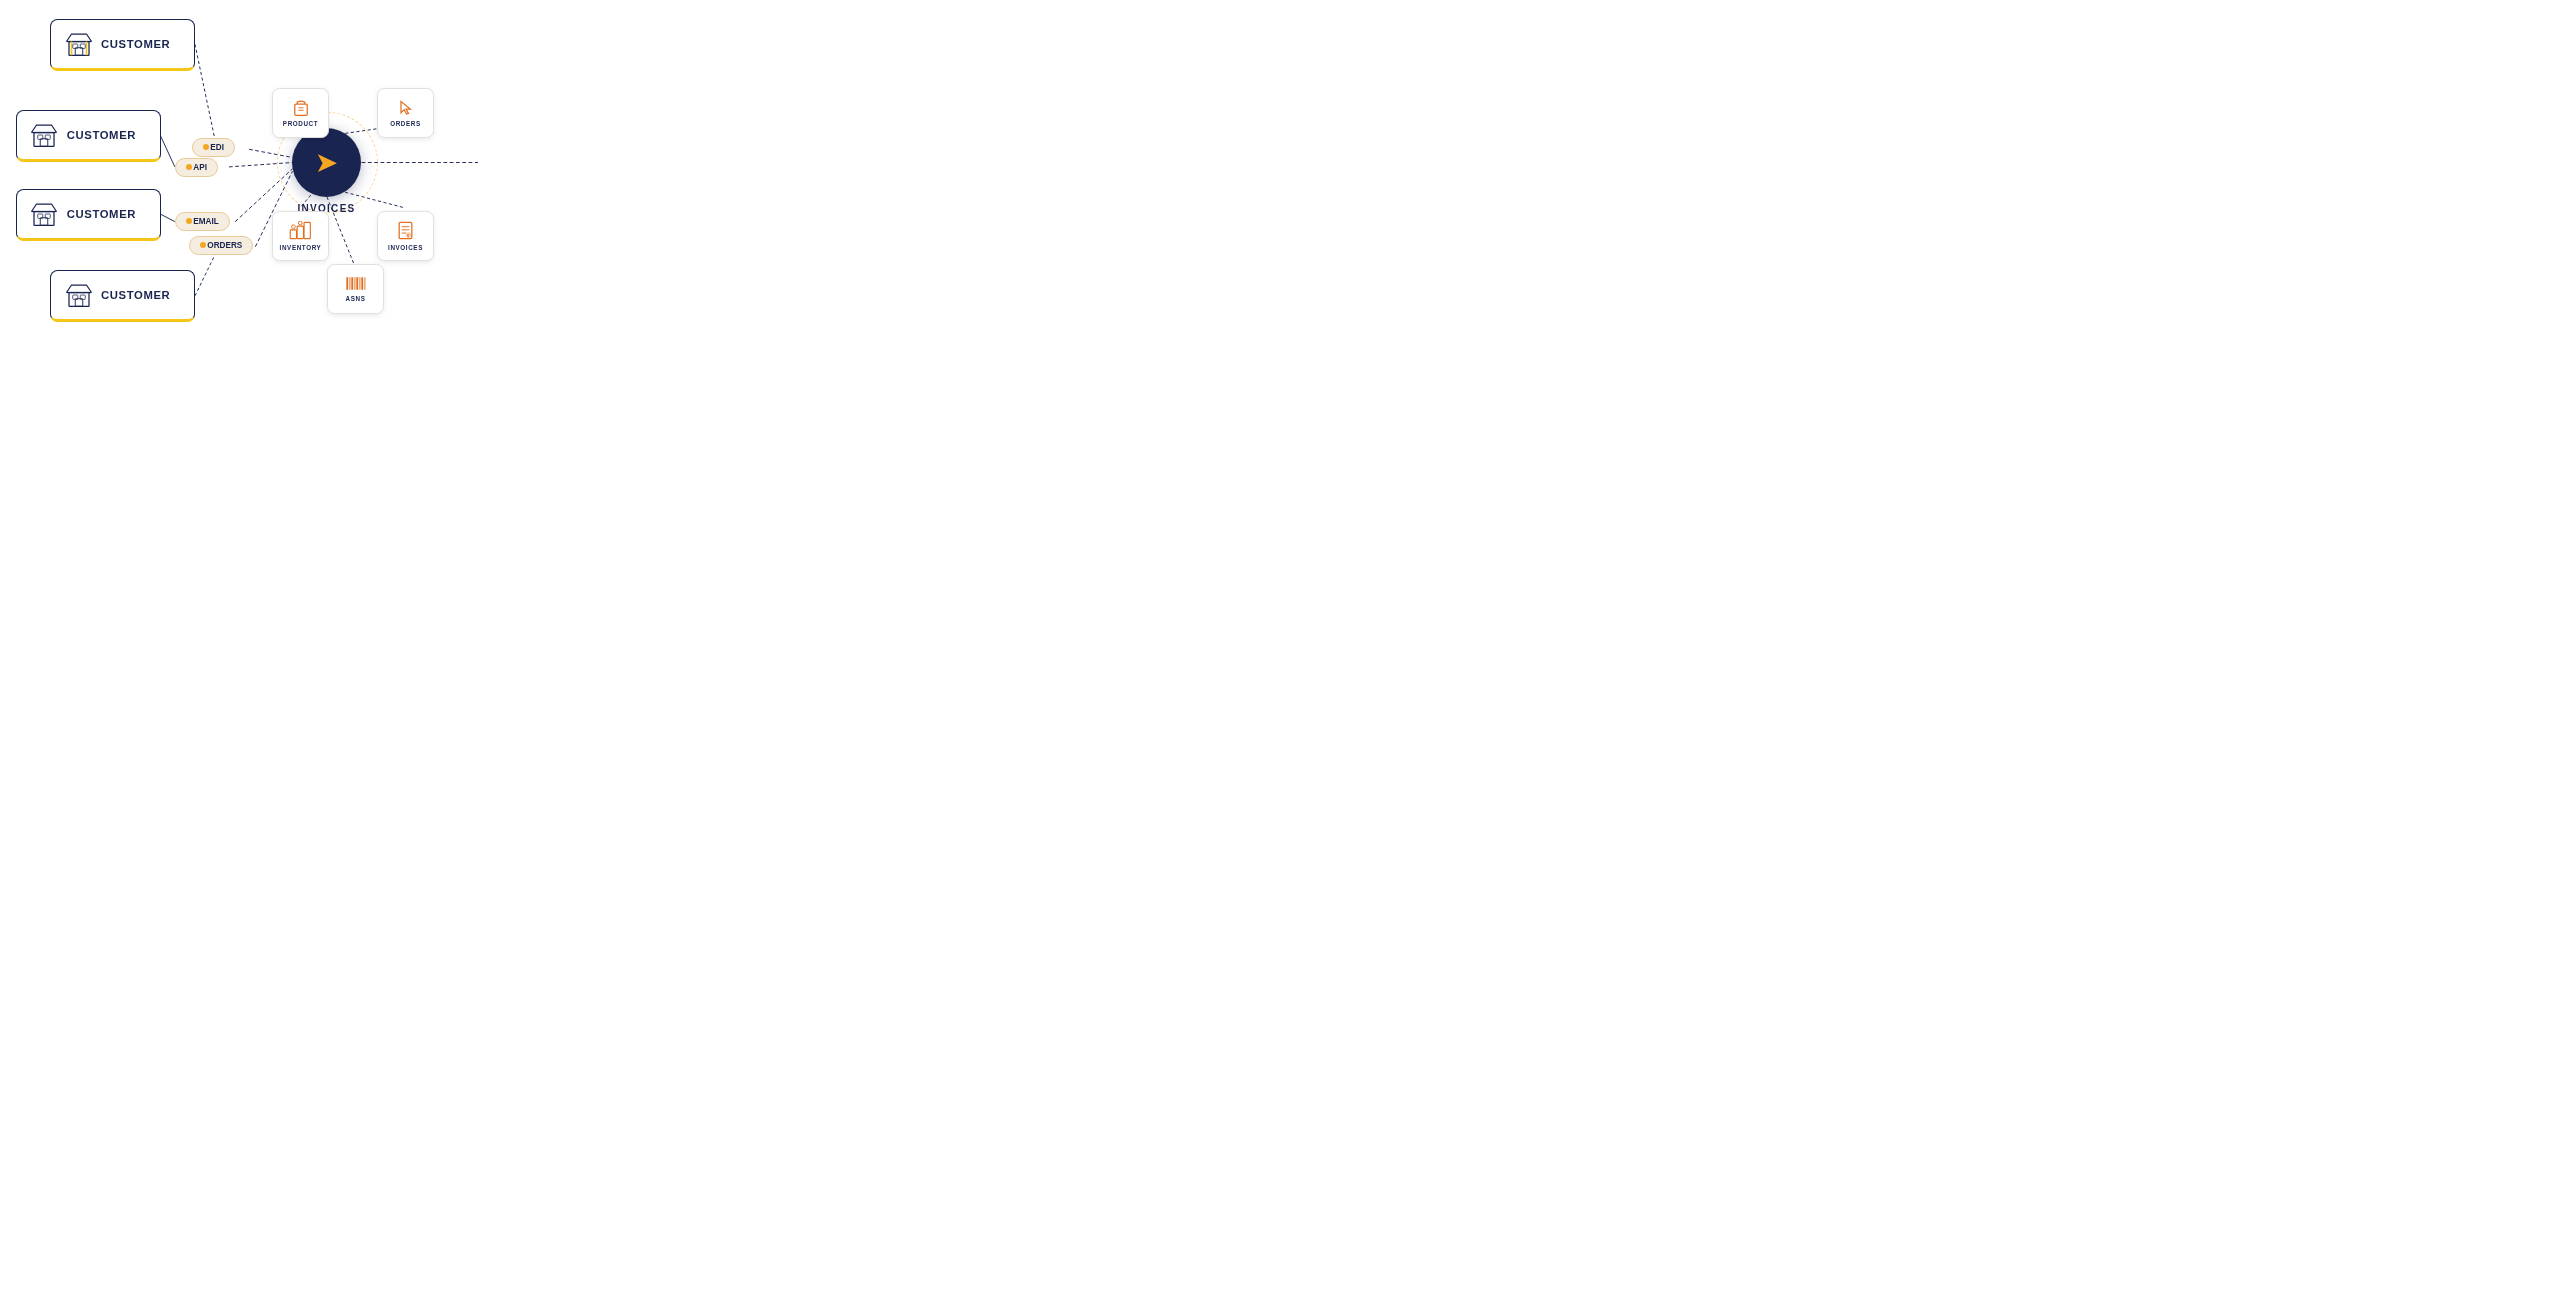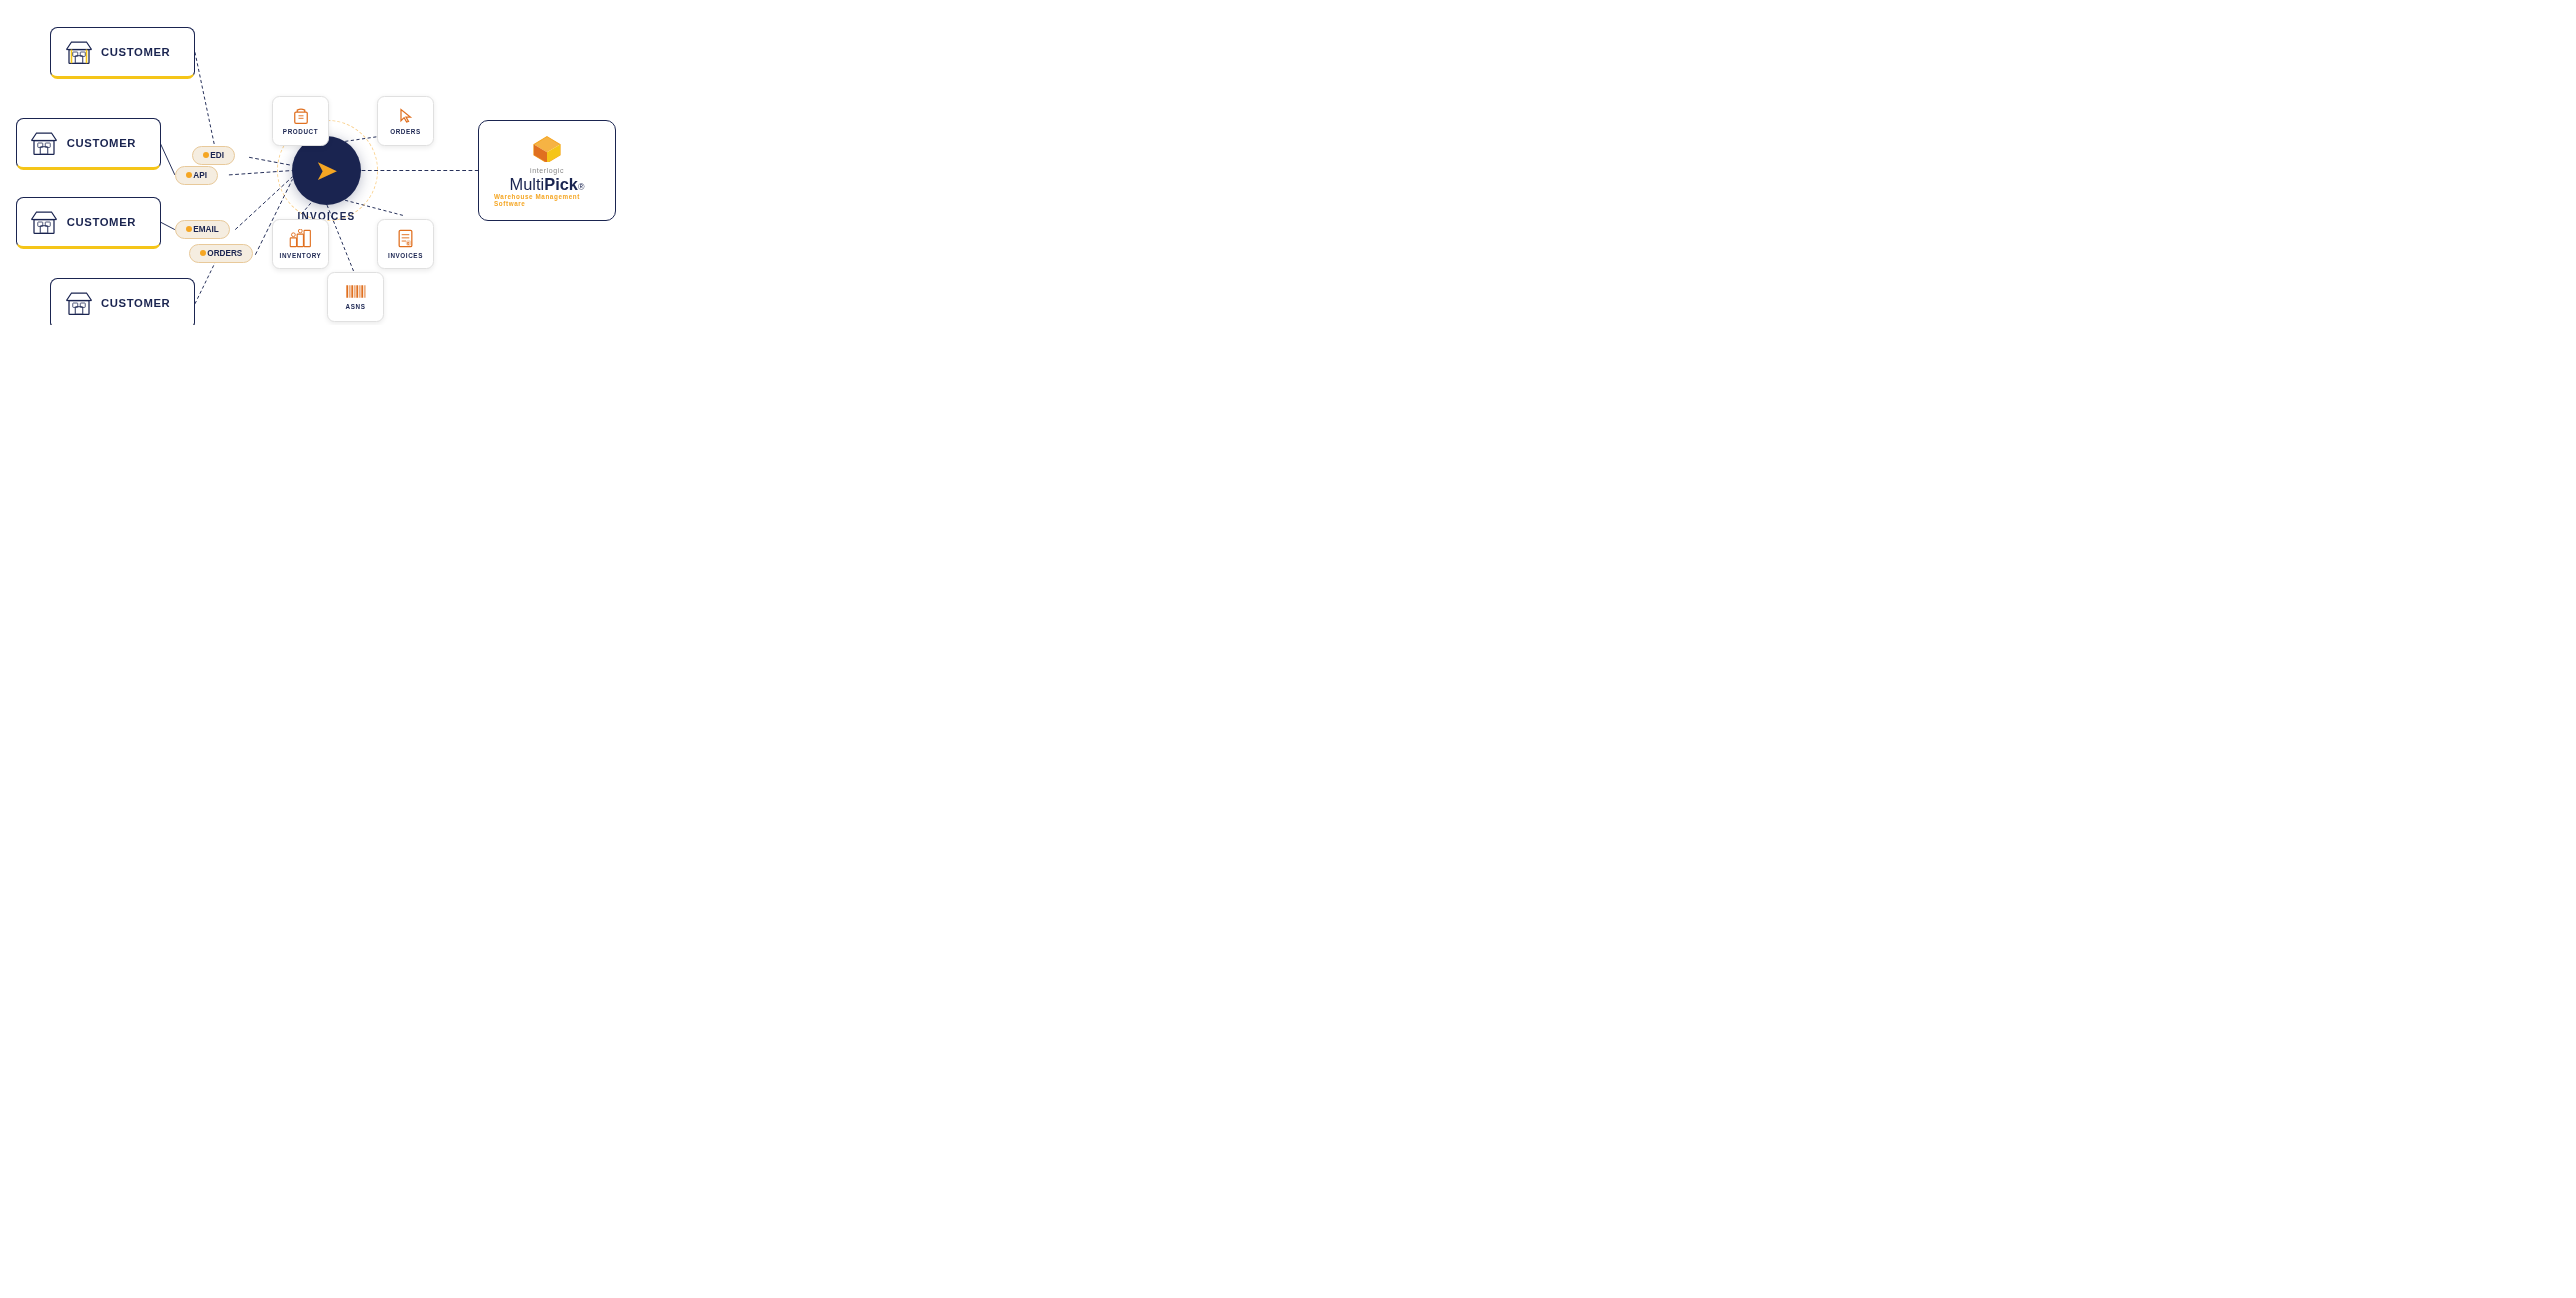--- a/index.html
+++ b/index.html
@@ -8,21 +8,20 @@
       font-family: 'Arial', sans-serif;
       width: 644px;
       height: 325px;
       overflow: hidden;
       position: relative;
     }
     .diagram-container {
       position: relative;
       width: 644px;
       height: 325px;
-      margin-top: 8px;
     }
 
     
     .customer-card {
       position: absolute;
       background: #ffffff;
       border: 1.3px solid #1a2450;
       border-radius: 7.5px;
       display: flex;
       align-items: center;
@@ -339,34 +338,15 @@
       <rect x="10" y="2" width="3" height="20" fill="#e07020"></rect>
       <rect x="15" y="2" width="1.5" height="20" fill="#e07020"></rect>
       <rect x="18" y="2" width="3" height="20" fill="#e07020"></rect>
       <rect x="23" y="2" width="1.5" height="20" fill="#e07020"></rect>
       <rect x="26" y="2" width="3" height="20" fill="#e07020"></rect>
       <rect x="31" y="2" width="1.5" height="20" fill="#e07020"></rect>
     </svg>
     <span class="icon-label">ASNS</span>
   </div>
 
-  <div class="multipick-box" style="left:478px; top:112px;">
-
-    <svg width="38" height="35" viewBox="0 0 60 55">
-
-      <polygon points="30,5 55,20 55,40 30,55 5,40 5,20" fill="none" stroke="#f5a623" stroke-width="2"></polygon>
-      <polygon points="30,5 55,20 30,35 5,20" fill="#f5a623" opacity="0.85"></polygon>
-      <polygon points="5,20 30,35 30,55 5,40" fill="#e07020"></polygon>
-      <polygon points="55,20 30,35 30,55 55,40" fill="#f5c518"></polygon>
-    </svg>
-    <div class="multipick-logo-text">
-      <span class="interlogic-text">interlogic</span>
-      <div style="display:flex; align-items:baseline; gap:0;">
-        <span class="multi-text">Multi</span>
-        <span class="pick-text">Pick</span>
-        <span class="registered">®</span>
-      </div>
-      <span class="wms-text">Warehouse Management Software</span>
-    </div>
-  </div>
 
 </div>
 
 
 </body></html>

